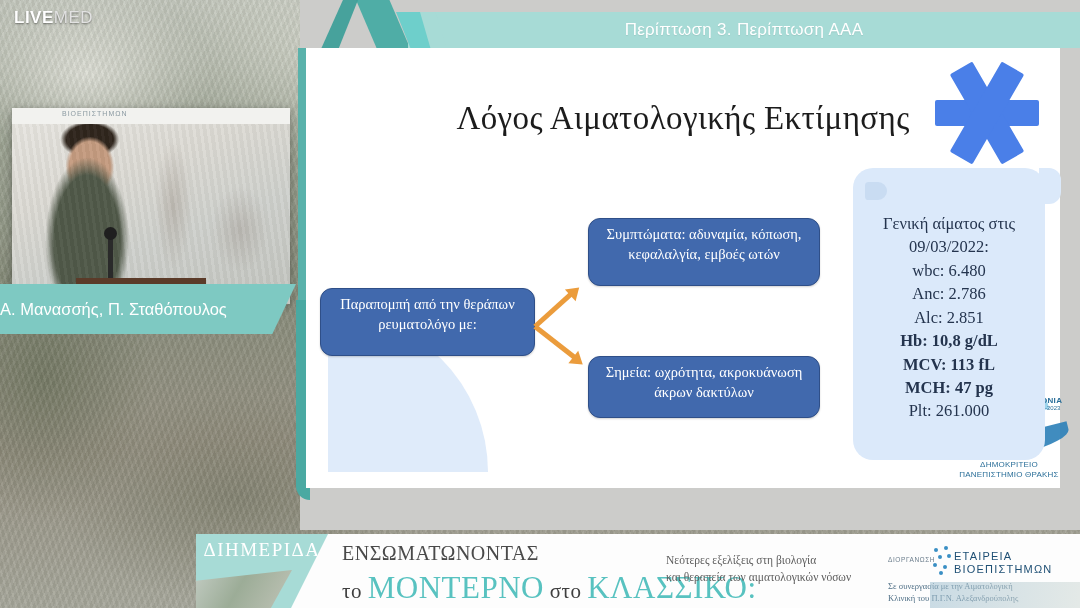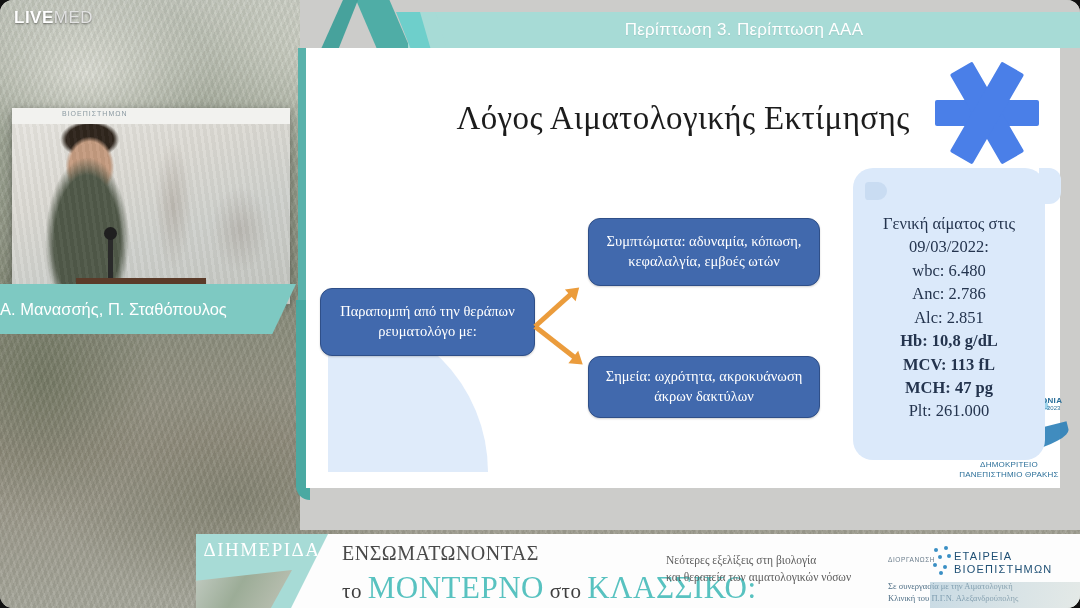--- a/index.html
+++ b/index.html
@@ -7,21 +7,20 @@
     width: 1080px; height: 608px;
     background: #111;
     font-family: "Liberation Sans", sans-serif;
     overflow: hidden;
   }
   #stage {
     position: relative;
     width: 1080px; height: 608px;
     overflow: hidden;
     background: #c9c9c4;
-    border-radius: 13px;
   }
 
   
   .bg-photo {
     position: absolute; inset: 0;
     background:
       linear-gradient(178deg, rgba(196,200,190,.95) 0%, rgba(150,158,140,.85) 22%, rgba(120,126,106,.8) 46%, rgba(142,136,120,.85) 70%, rgba(168,170,158,.9) 100%);
   }
   .bg-photo::before {
     content:""; position:absolute; inset:0;
@@ -116,21 +115,21 @@
   
   .fbox {
     position: absolute;
     background: #4169ad;
     border: 1px solid #2f4f88;
     border-radius: 12px;
     color: #ffffff;
     font-family: "Liberation Serif", serif;
     font-size: 14.5px;
     line-height: 1.35;
-    display: flex; align-items: center; justify-content: center;
+    display: flex; align-items: flex-start; justify-content: center;
     text-align: center;
     padding: 6px 10px;
     box-shadow: 0 1px 2px rgba(0,0,0,.18);
   }
   .fbox-root   { left: 14px;  top: 240px; width: 215px; height: 68px; }
   .fbox-sym    { left: 282px; top: 170px; width: 232px; height: 68px; }
   .fbox-signs  { left: 282px; top: 308px; width: 232px; height: 62px; }
 
   
   .arrow { position: absolute; height: 5px; background: #eb9c3c; transform-origin: 0 50%; }

